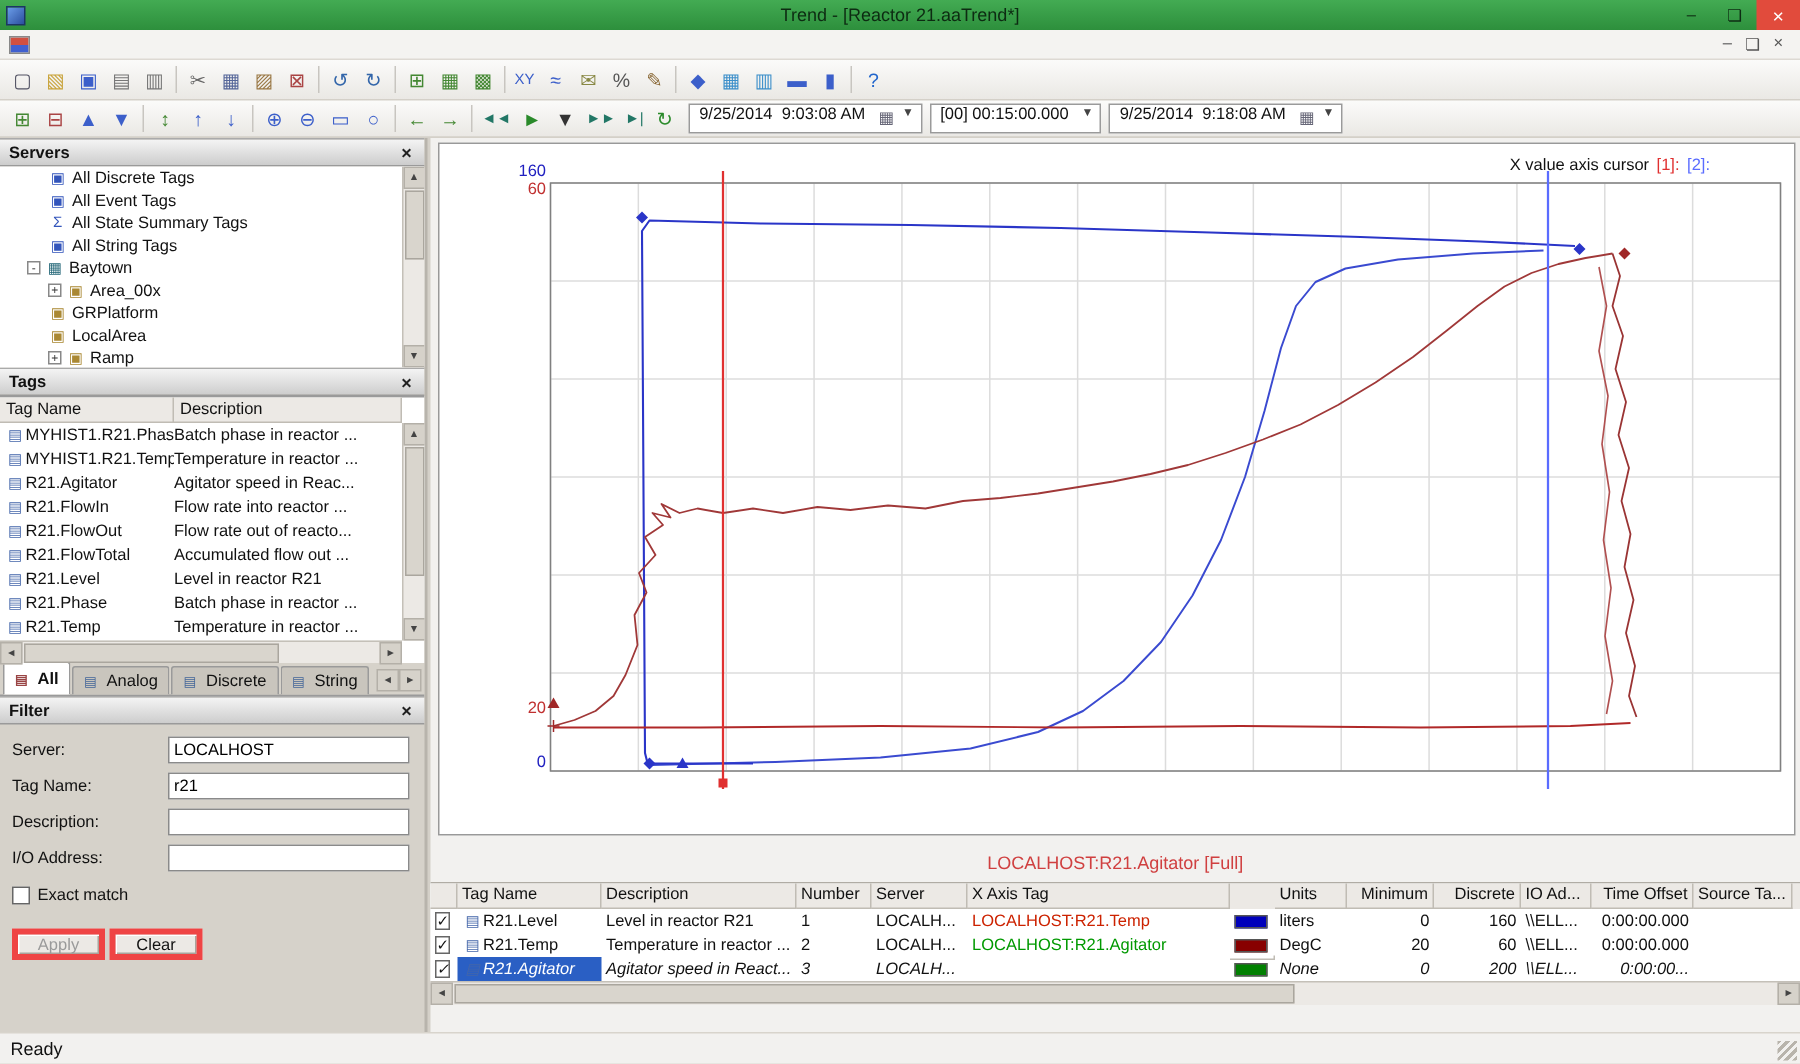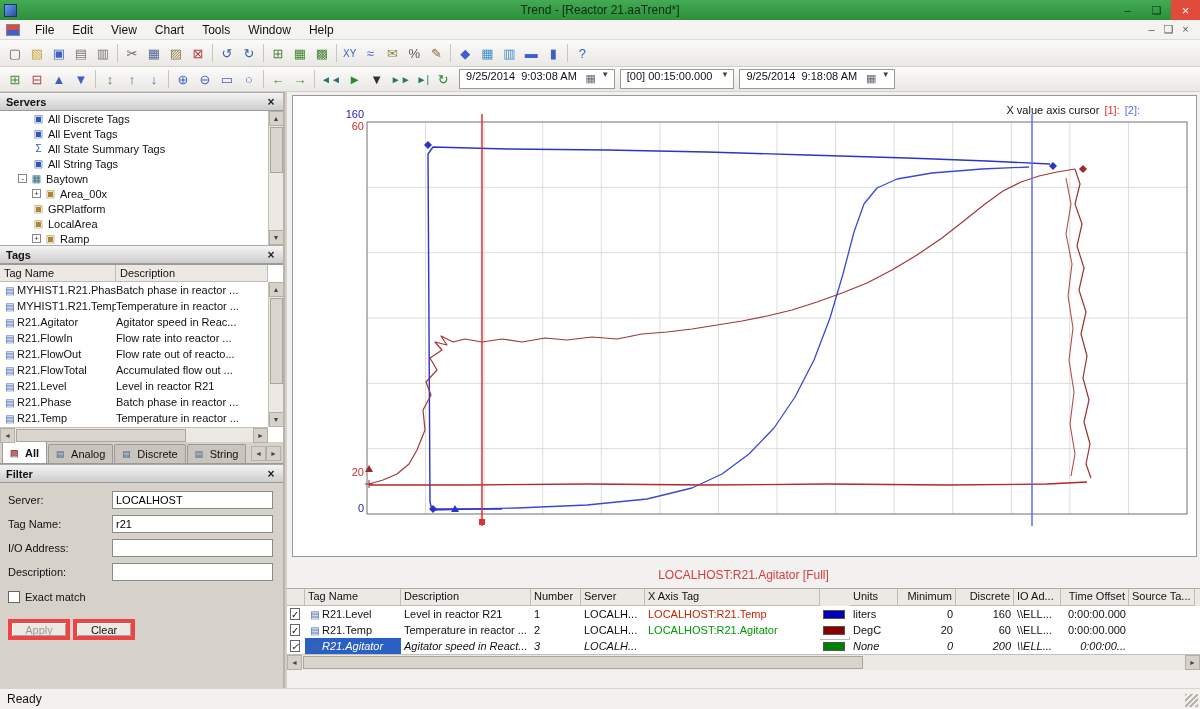--- a/index.html
+++ b/index.html
@@ -100,29 +100,20 @@
   <div class="title">Trend - [Reactor 21.aaTrend*]</div>
   <div class="win-controls">
     <div class="win-btn">–</div>
     <div class="win-btn">❏</div>
     <div class="win-btn close">×</div>
   </div>
 </div>
 
 <div class="menubar">
   <div class="menu-icon"></div>
-  <div id="menu-items" style="display:flex">
-      <div class="menu-item">File</div>
-      <div class="menu-item">Edit</div>
-      <div class="menu-item">View</div>
-      <div class="menu-item">Chart</div>
-      <div class="menu-item">Tools</div>
-      <div class="menu-item">Window</div>
-      <div class="menu-item">Help</div>
-    </div>
   <div class="mdi-controls" id="mdi-controls">
       <div class="mdi-btn">–</div>
       <div class="mdi-btn">❏</div>
       <div class="mdi-btn">×</div>
     </div>
 </div>
 
 <div class="toolbar" id="toolbar-main">
     <div class="tb-icon" style="color: rgb(85, 85, 102);">▢</div>
     <div class="tb-icon" style="color: rgb(201, 164, 60);">▧</div>
@@ -359,25 +350,25 @@
 
       <div class="filter-row">
           <div class="filter-label">Server:</div>
           <input class="filter-input" type="text" value="LOCALHOST" style="">
         </div>
         <div class="filter-row">
           <div class="filter-label">Tag Name:</div>
           <input class="filter-input" type="text" value="r21" style="">
         </div>
         <div class="filter-row">
+          <div class="filter-label">Description:</div>
+          <input class="filter-input" type="text" style="">
+        </div>
+        <div class="filter-row">
           <div class="filter-label">I/O Address:</div>
-          <input class="filter-input" type="text" style="">
-        </div>
-        <div class="filter-row">
-          <div class="filter-label">Description:</div>
           <input class="filter-input" type="text" style="">
         </div>
         <div class="exact">
         <div class="checkbox"></div>
         <span>Exact match</span>
       </div>
       <div>
         <div class="btn disabled">Apply</div>
         <div class="btn">Clear</div>
       </div>

